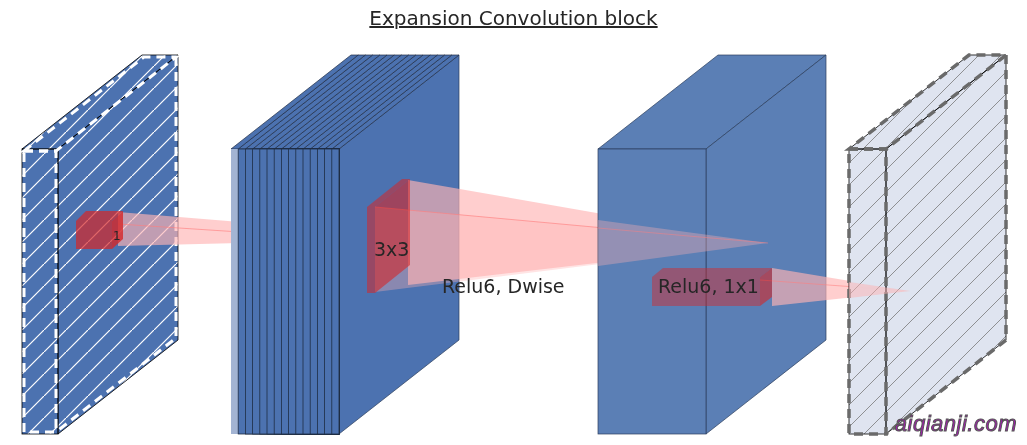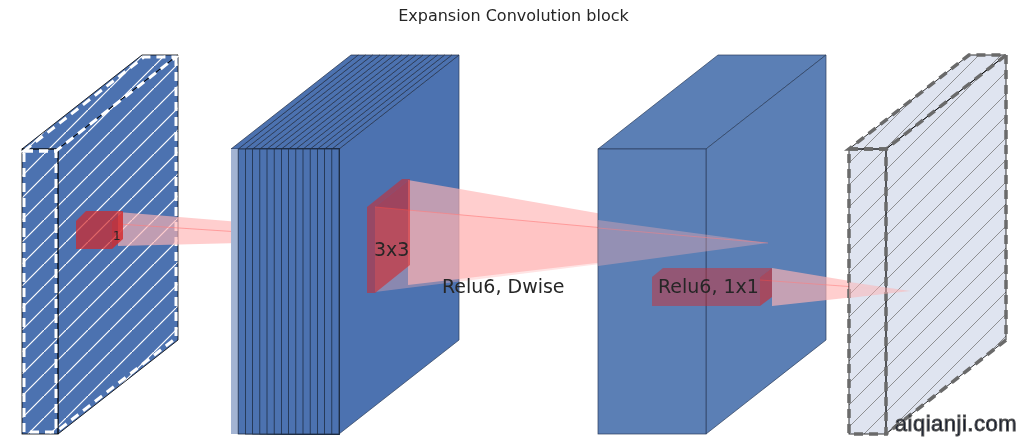--- a/index.html
+++ b/index.html
@@ -1,20 +1,20 @@
 <!DOCTYPE html>
 <html><head>
 <meta charset="utf-8">
 <style>
   html, body { margin: 0; padding: 0; background: #ffffff; }
   body { width: 1027px; height: 445px; overflow: hidden; position: relative; font-family: "DejaVu Sans", sans-serif; }
-  #title { position: absolute; left: 0; top: 6px; width: 1027px; text-align: center; font-size: 16px; color: #262626; }
+  #title { position: absolute; left: 0; top: 6px; width: 1027px; text-align: center; font-size: 20px; color: #262626; text-decoration: underline; }
   svg#diagram { position: absolute; left: 0; top: 0; }
   .lbl { font-family: "DejaVu Sans", sans-serif; fill: #262626; }
-  #watermark { position: absolute; right: 10px; bottom: 8px; font-family: "Liberation Sans", sans-serif; font-size: 22px; color: #0f172a; -webkit-text-stroke: 1px #555; letter-spacing: 0.5px; }
+  #watermark { position: absolute; right: 10px; bottom: 8px; font-family: "Liberation Sans", sans-serif; font-size: 22px; color: #a21caf; -webkit-text-stroke: 1px #555; letter-spacing: 0.5px; font-style: italic; }
 </style>
 </head>
 <body>
 
 <div id="title">Expansion Convolution block</div>
 
 <svg id="diagram" width="1027" height="445" viewBox="0 0 1027 445">
   <defs>
     <pattern id="hatchWhite" patternUnits="userSpaceOnUse" width="22" height="22" patternTransform="rotate(0)">
       <path d="M-2,24 L24,-2" stroke="#ffffff" stroke-width="1.2"></path>

